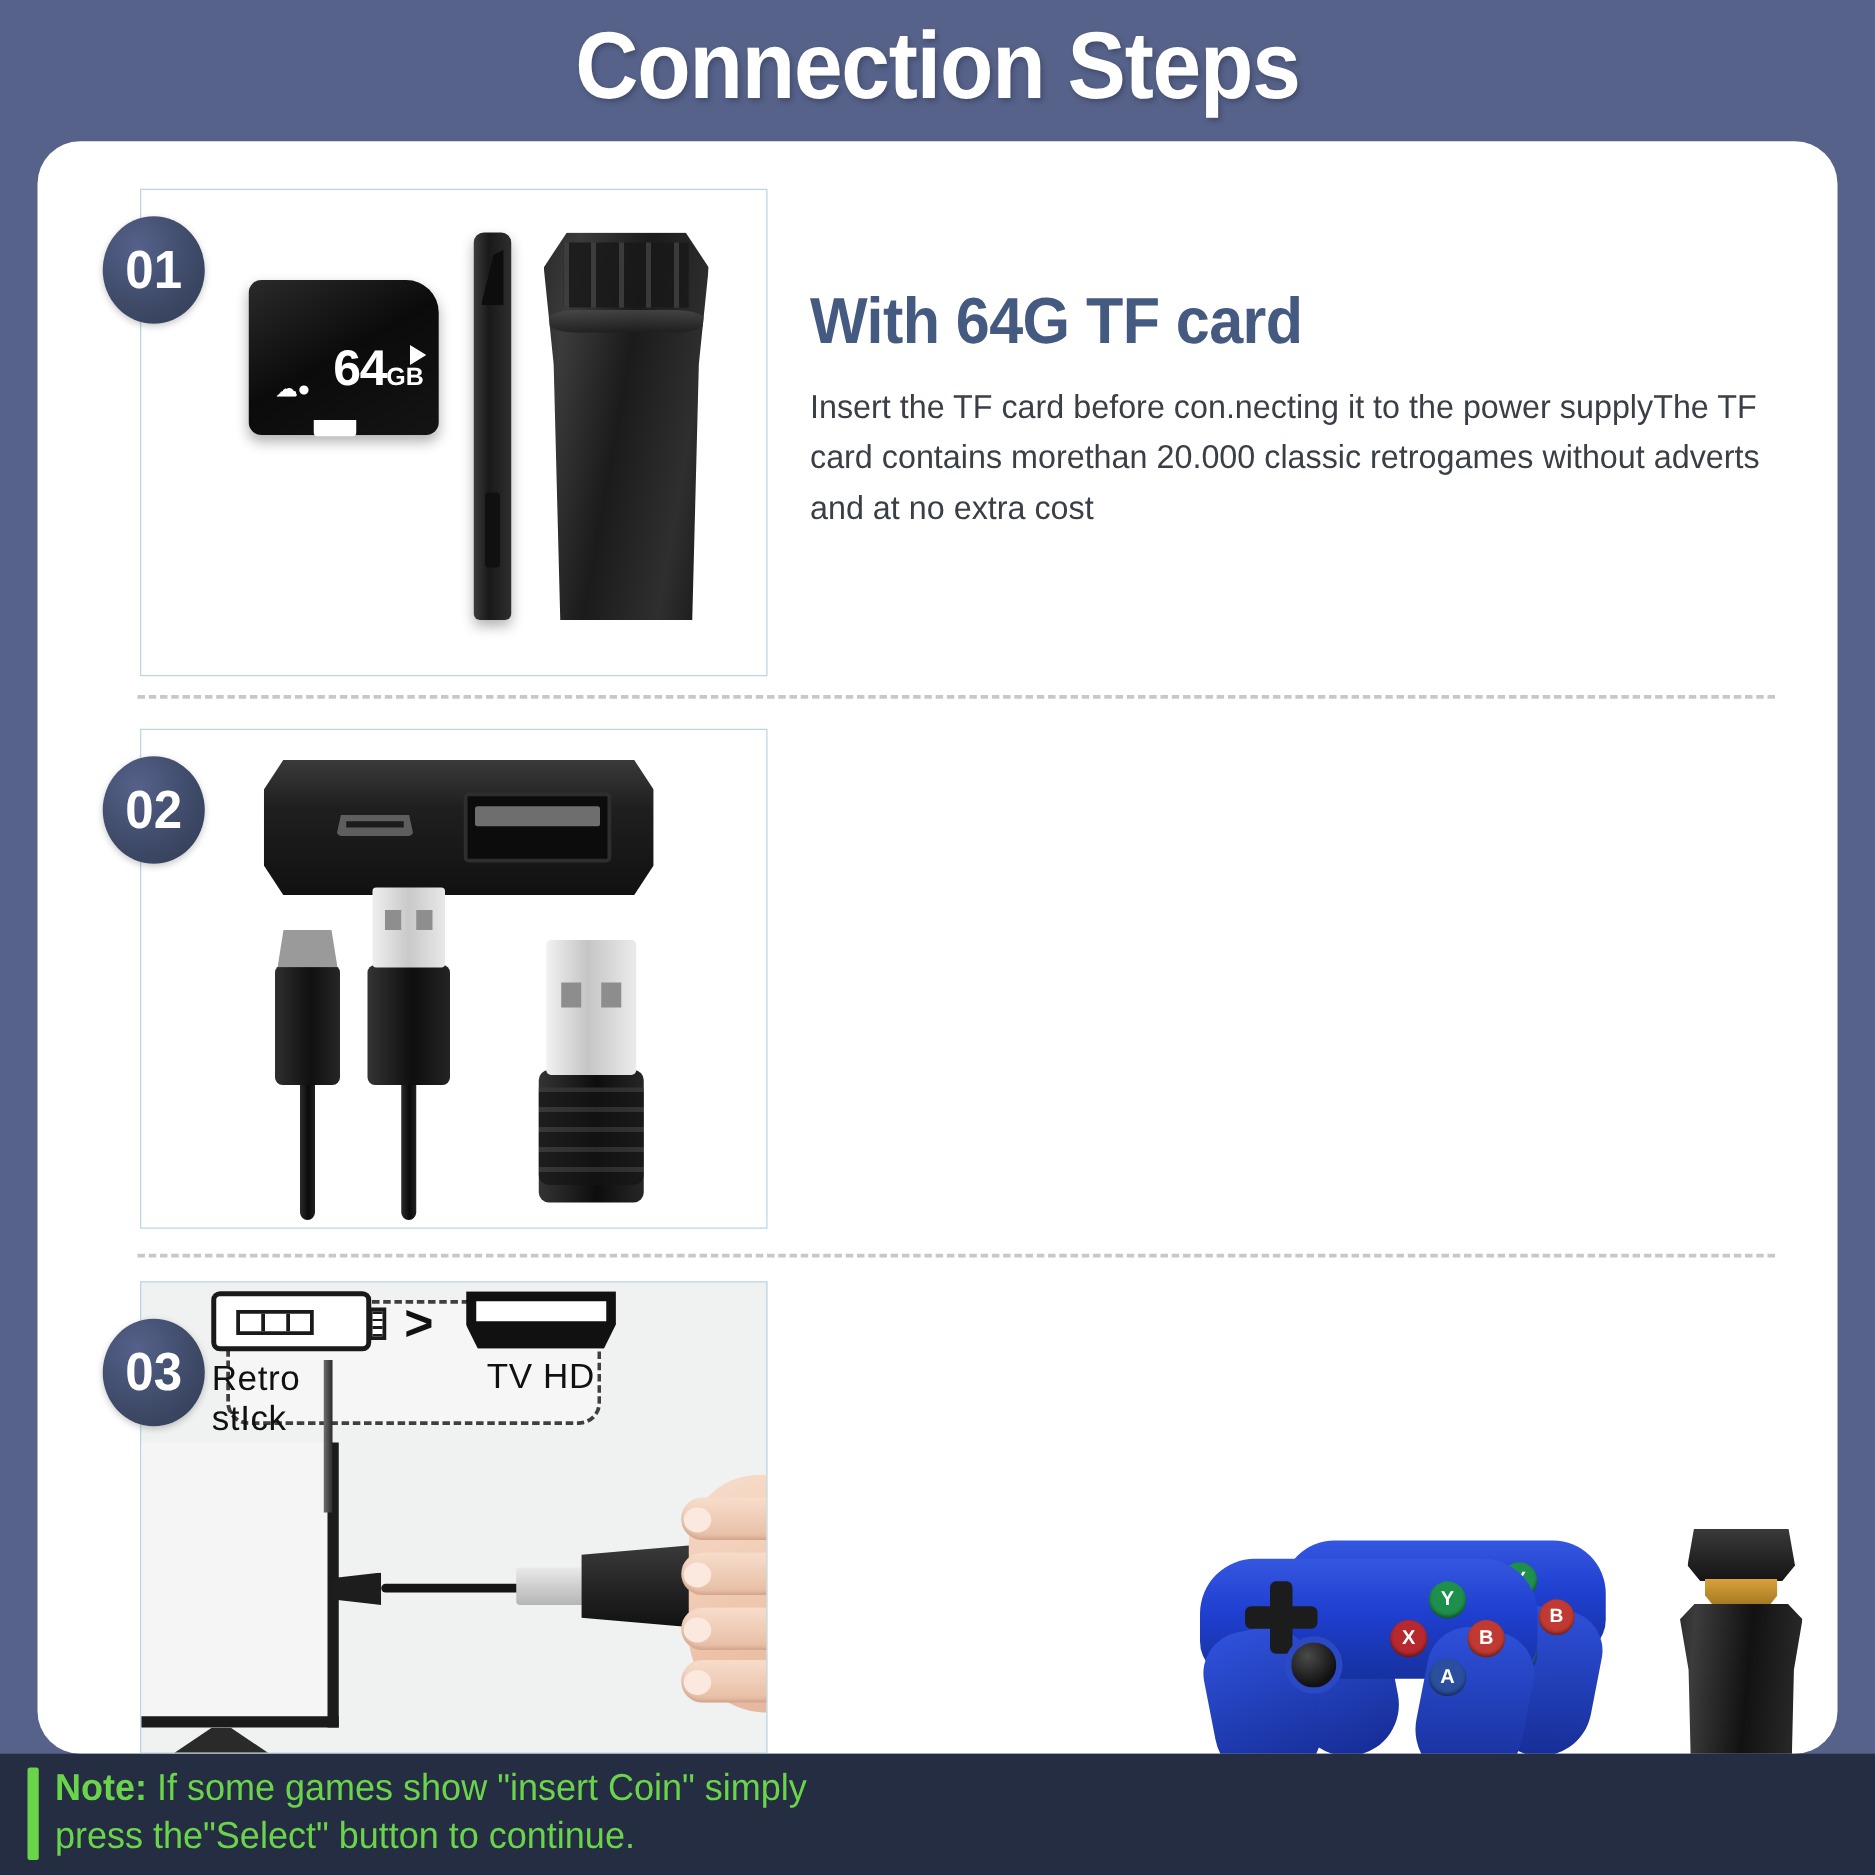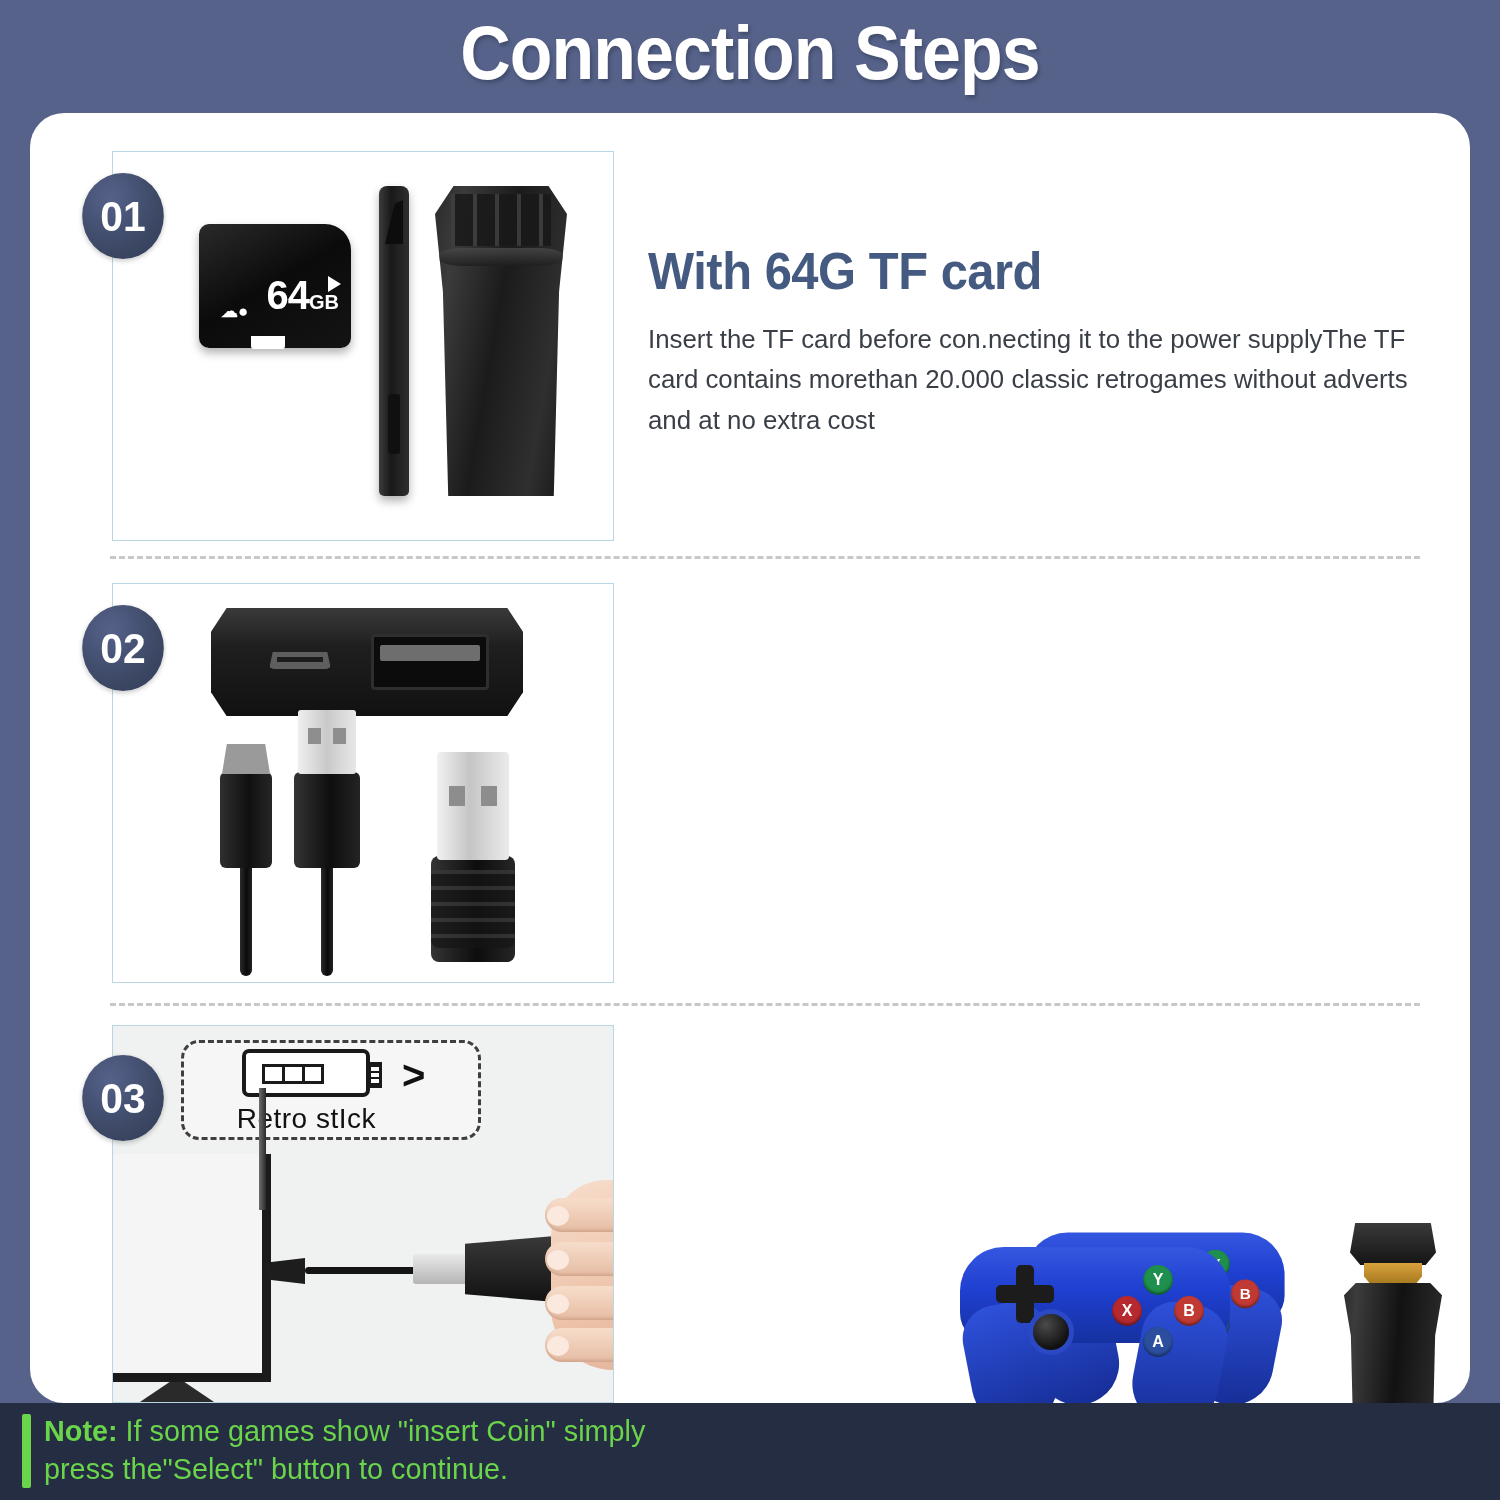--- a/index.html
+++ b/index.html
@@ -454,21 +454,21 @@
       <div class="sd-lbl"><span>64</span><small>GB</small></div>
     </div>
     <div class="obj stick-side" style="left:266px; top:34px;"></div>
     <div class="obj stick-front" style="left:322px; top:34px;">
       <div class="ribs"></div>
       <div class="band"></div>
     </div>
   </div>
   <div class="badge" style="left:50px; top:60px;">01</div>
 
-  <div class="txt" style="left:618px; top:116px; width:790px;margin-top:14px;">
+  <div class="txt" style="left:618px; top:116px; width:790px;">
     <div class="step-title">With 64G TF card</div>
     <div class="step-body">Insert the TF card before con.necting it to the power supplyThe TF card contains morethan 20.000 classic retrogames without adverts and at no extra cost</div>
   </div>
 
   <div class="divider" style="top:443px;"></div>
 
   <div class="panel" style="left:82px; top:470px; width:502px; height:400px;">
     <div class="obj recv-body" style="left:98px; top:24px;">
       <div class="micro-port"></div>
       <div class="usb-port"></div>
@@ -509,20 +509,24 @@
             <div class="cells">
                 <span></span>
                 <span></span>
                 <span></span>
               </div>
             <div class="pins"></div>
           </div>
           <div class="leg-cap">Retro stIck</div>
         </div>
         <div class="gt">&gt;</div>
+        <div class="leg-col">
+          <div class="hd-ico"></div>
+          <div class="leg-cap">TV  HD</div>
+        </div>
       </div>
     </div>
 
     <div class="obj" style="left:0px; top:110px; width:502px; height:268px;">
       <div class="tv"></div>
       <div class="tv-stand"></div>
       <div class="tv-cord"></div>
       <div class="hdmi-plug"></div>
       <div class="ext-wire"></div>
       <div class="usb-male"></div>

